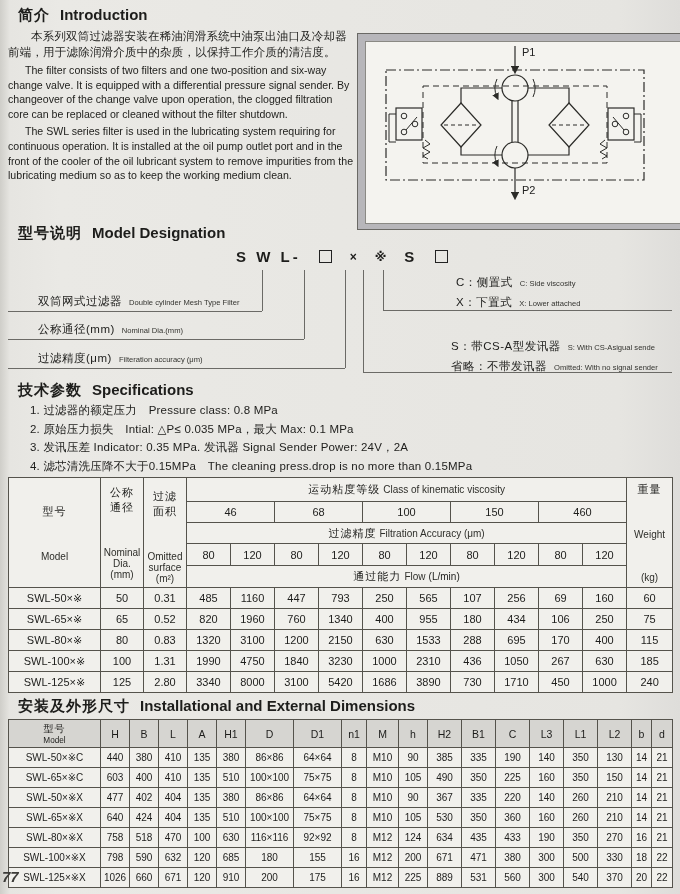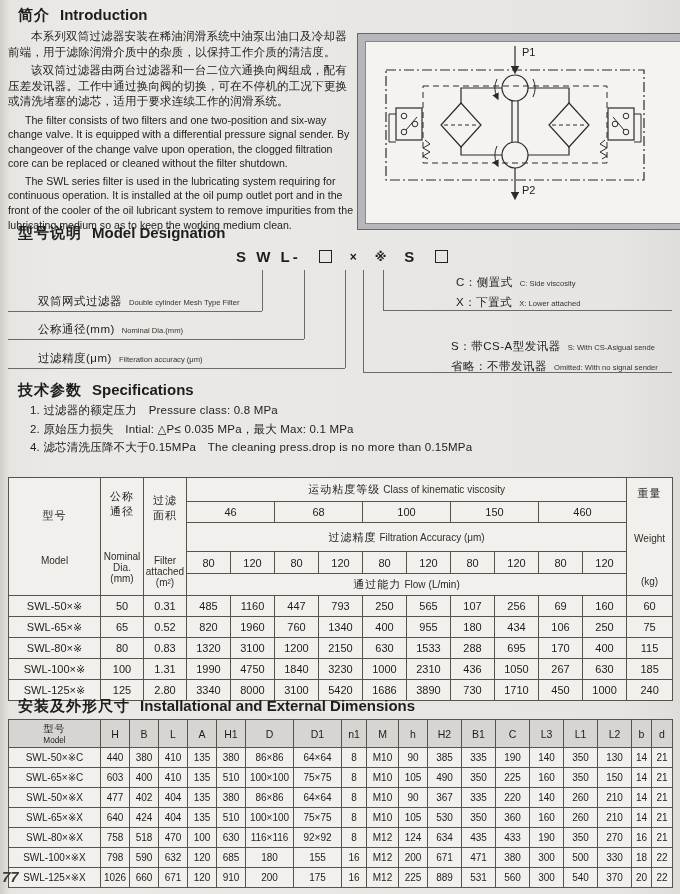--- a/index.html
+++ b/index.html
@@ -52,21 +52,20 @@
 </style>
 </head>
 <body>
 
 <div class="abs sec-head" style="left:18px;top:6px;">
   <span class="cn">简介</span><span class="en">Introduction</span>
 </div>
 
 <div id="intro-text" class="abs" style="left:8px;top:29px;height:186px;">
   <p class="cn">本系列双筒过滤器安装在稀油润滑系统中油泵出油口及冷却器前端，用于滤除润滑介质中的杂质，以保持工作介质的清洁度。</p>
-  <p class="cn">该双筒过滤器由两台过滤器和一台二位六通换向阀组成，配有压差发讯器。工作中通过换向阀的切换，可在不停机的工况下更换或清洗堵塞的滤芯，适用于要求连续工作的润滑系统。</p>
   <p class="en">The filter consists of two filters and one two-position and six-way change valve. It is equipped with a differential pressure signal sender. By changeover of the change valve upon operation, the clogged filtration core can be replaced or cleaned without the filter shutdown.</p>
   <p class="en">The SWL series filter is used in the lubricating system requiring for continuous operation. It is installed at the oil pump outlet port and in the front of the cooler of the oil lubricant system to remove impurities from the lubricating medium so as to keep the working medium clean.</p>
 </div>
 
 <div id="diagram-frame" class="abs" style="left:357px;top:33px;">
   <div id="diagram-inner">
     <svg width="300" height="164" viewBox="0 0 300 164">
       <defs>
         <marker id="ah" markerWidth="7" markerHeight="7" refX="3.5" refY="3.5" orient="auto">
           <path d="M0,0 L7,3.5 L0,7 z" fill="#2b2b28"></path>
@@ -173,20 +172,21 @@
     <span class="cn">省略：不带发讯器</span><span class="en">Omitted: With no signal sender</span>
   </div>
 </div>
 
 <div class="abs sec-head" style="left:18px;top:381px;">
   <span class="cn">技术参数</span><span class="en">Specifications</span>
 </div>
 <div id="specs-list" class="abs" style="left:30px;top:402px;width:640px;">
   <div>1. 过滤器的额定压力　Pressure class: 0.8 MPa</div>
   <div>2. 原始压力损失　Intial: △P≤ 0.035 MPa，最大 Max: 0.1 MPa</div>
+  <div>3. 发讯压差 Indicator: 0.35 MPa. 发讯器 Signal Sender Power: 24V，2A</div>
   <div>4. 滤芯清洗压降不大于0.15MPa　The cleaning press.drop is no more than 0.15MPa</div>
 </div>
 
 <table id="table1" class="abs" style="left:8px;top:477px;">
   <colgroup>
     <col style="width:92px">
       <col style="width:43px">
       <col style="width:43px">
     <col span="10" style="width:44px">
       <col style="width:46px">
@@ -196,40 +196,40 @@
       <td rowspan="5">
         <div class="hd-cn">型号</div>
         <div class="hd-en">Model</div>
       </td>
       <td rowspan="5">
         <div class="hd-cn" style="width:28px;margin:0 auto;">公称通径</div>
         <div class="hd-en">Nominal Dia. (mm)</div>
       </td>
       <td rowspan="5">
         <div class="hd-cn" style="width:28px;margin:8px auto;">过滤面积</div>
-        <div class="hd-en">Filter attached (m²)</div>
+        <div class="hd-en">Omitted surface (m²)</div>
       </td>
       <td colspan="10">
         <span class="hd-cn">运动粘度等级</span>
         <span class="hd-en">Class of kinematic viscosity</span>
       </td>
       <td rowspan="5">
         <div class="hd-cn">重量</div>
         <div class="hd-en">Weight</div>
         <div class="hd-en">(kg)</div>
       </td>
     </tr>
     <tr class="t1-hdr" id="t1-grades" style="height:21px;">
         <td colspan="2">46</td>
         <td colspan="2">68</td>
         <td colspan="2">100</td>
         <td colspan="2">150</td>
         <td colspan="2">460</td>
       </tr>
-    <tr class="t1-hdr" style="height:29px;">
+    <tr class="t1-hdr" style="height:21px;">
       <td colspan="10">
         <span class="hd-cn">过滤精度</span>
         <span class="hd-en">Filtration Accuracy (μm)</span>
       </td>
     </tr>
     <tr class="t1-hdr" id="t1-acc" style="height:22px;">
         <td>80</td>
         <td>120</td>
         <td>80</td>
         <td>120</td>

